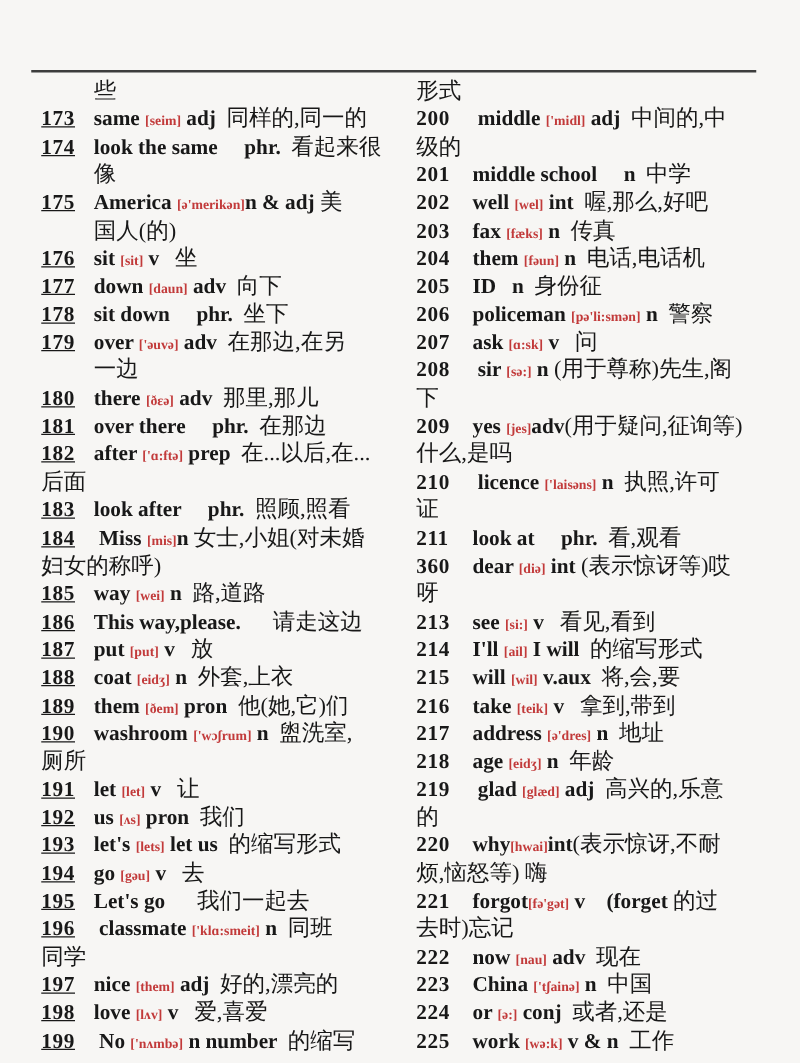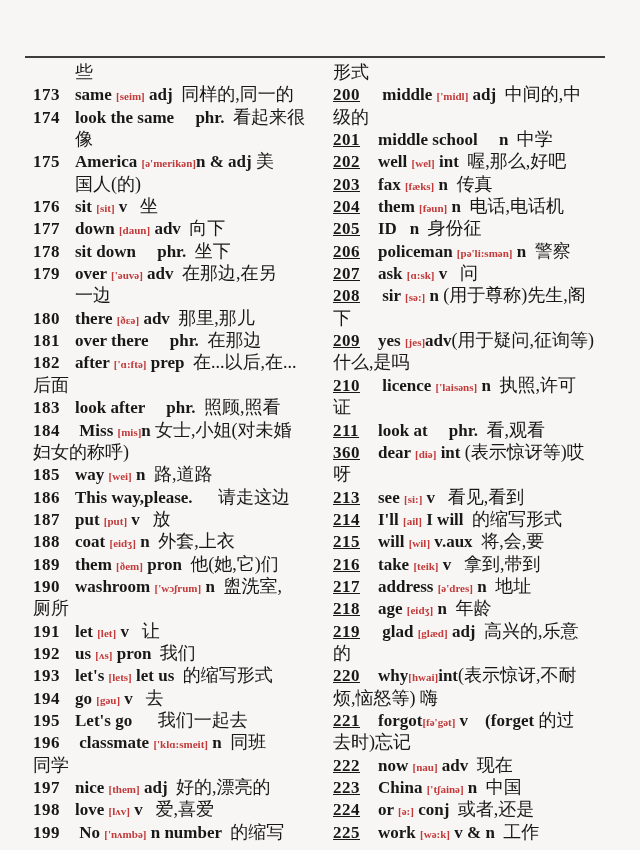--- a/index.html
+++ b/index.html
@@ -28,22 +28,22 @@
     line-height:22.35px;
     white-space:pre;
     overflow:visible;
   }
   .num{
     flex:0 0 auto;
     font-weight:700;
     font-size:17px;
     letter-spacing:0.5px;
   }
-  .col-left .num{width:42px;}
-  .col-right .num{width:45px;text-decoration:underline;}
+  .col-left .num{width:42px;text-decoration:underline;}
+  .col-right .num{width:45px;}
   .content{flex:0 0 auto;white-space:pre;}
   .col-left .indent-word .content{padding-left:42px;}
   .indent-margin .content{padding-left:0;}
   .seg-en{font-weight:700;font-size:17px;}
   .seg-phon{font-weight:700;font-size:11px;color:#c23a3a;}
   .seg-cn{font-weight:400;font-size:18px;}
 </style>
 </head>
 <body>
 

